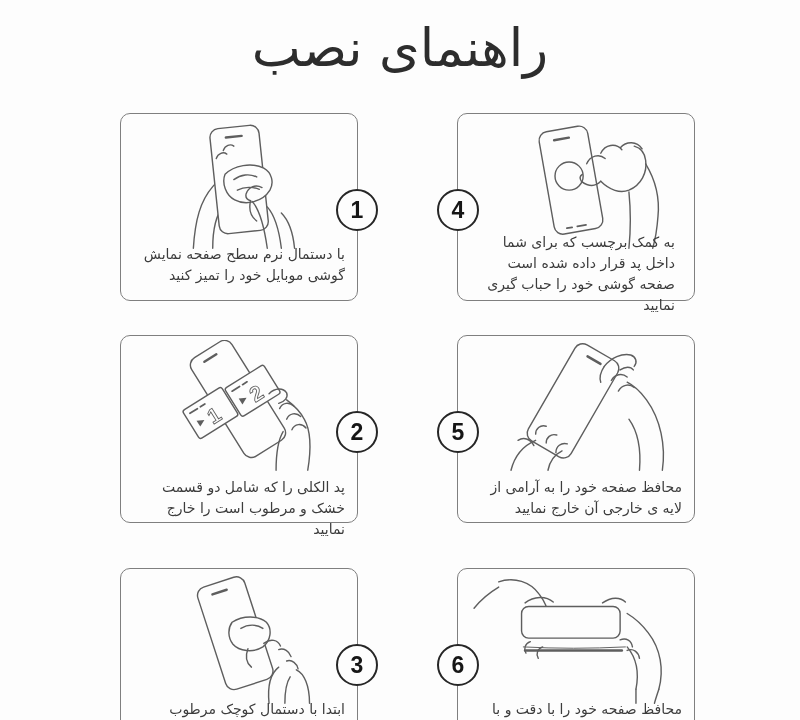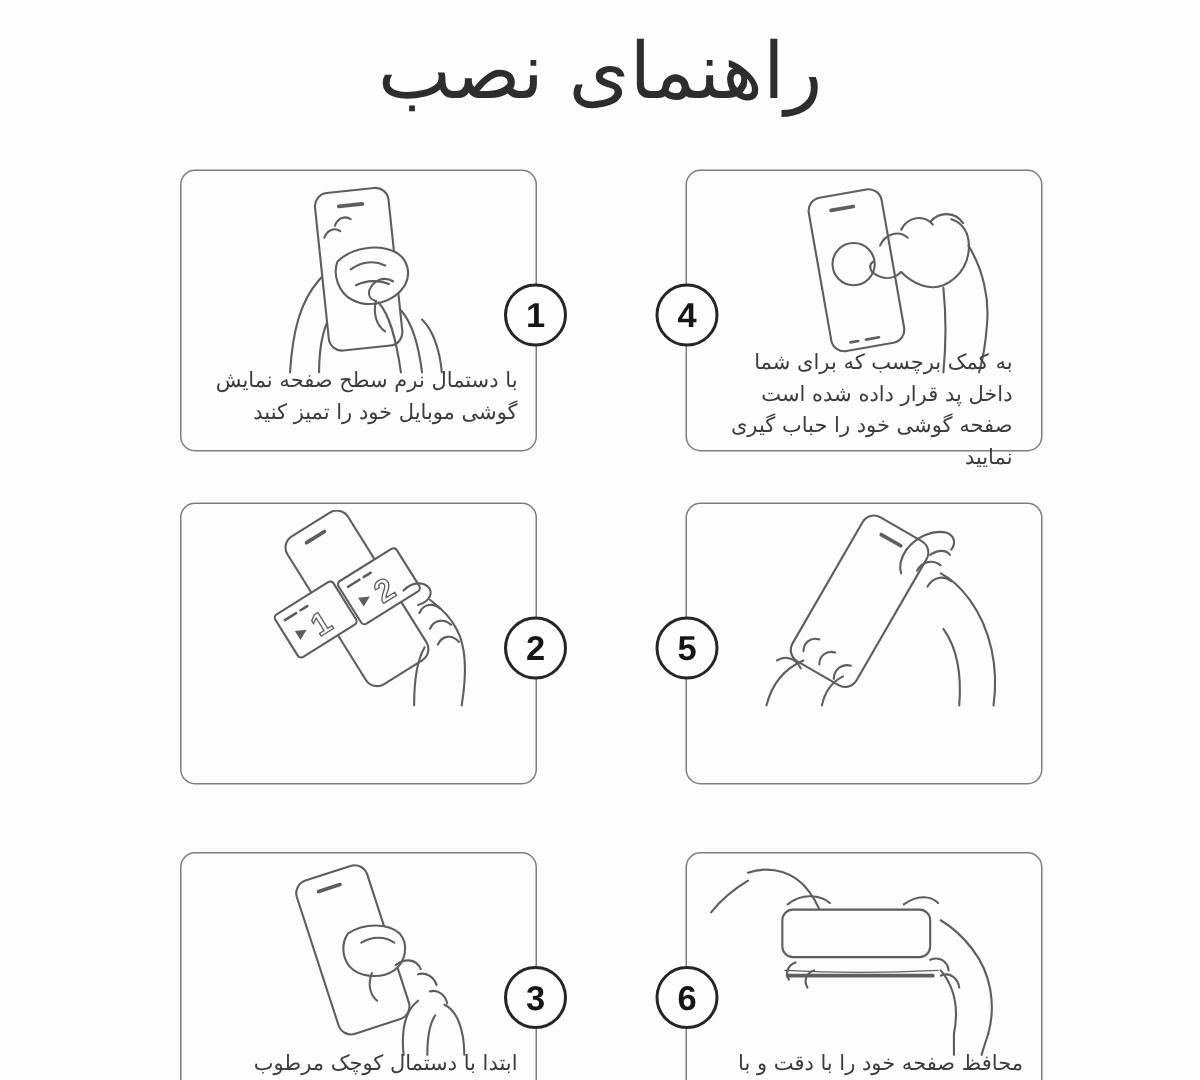--- a/index.html
+++ b/index.html
@@ -101,20 +101,21 @@
       </g>
       <path class="ln" d="M152,61 C159,54 168,54 172,60 C174,65 170,70 163,72"></path>
       <path class="ln" d="M164,78 c3,-7 11,-8 16,-3 M172,90 c3,-7 11,-8 16,-3 M178,102 c3,-7 11,-8 16,-2"></path>
       <path class="ln" d="M196,148 C200,124 200,104 192,90 C188,82 180,74 172,68"></path>
       <path class="ln" d="M160,148 C160,128 162,114 168,104"></path>
     </svg>
   </div>
   <div class="badge">
       <span>2</span>
     </div>
+  <p class="caption">پد الکلی را که شامل دو قسمت خشک و مرطوب است را خارج نمایید</p>
 </section>
 
 <section class="step pos-3 col-left">
   <div class="illus">
     <svg viewBox="0 0 238 150">
       <g transform="rotate(-18 112 70)">
         <rect class="ln fillbg" x="86" y="8" width="56" height="122" rx="10"></rect>
         <path class="ln thick" d="M103,19 h17"></path>
       </g>
       <path class="ln fillbg" d="M110,56 C122,48 140,48 149,56 C156,64 154,77 145,84 C134,91 118,89 111,81 C105,73 105,63 110,56 Z"></path>
@@ -168,20 +169,21 @@
       <path class="ln" d="M216,148 C220,120 214,90 198,68 C192,60 184,52 176,48"></path>
       <path class="ln" d="M190,148 C192,124 188,104 178,90"></path>
       <path class="ln" d="M84,98 c-7,-2 -12,3 -12,9 M96,108 c-7,-2 -12,3 -12,9 M108,118 c-7,-2 -13,3 -13,10"></path>
       <path class="ln" d="M70,120 c-4,-8 -12,-10 -18,-6"></path>
       <path class="ln" d="M44,148 C48,132 58,120 72,114 M86,148 C88,138 94,130 102,126"></path>
     </svg>
   </div>
   <div class="badge">
       <span>5</span>
     </div>
+  <p class="caption">محافظ صفحه خود را به آرامی از لایه ی خارجی آن خارج نمایید</p>
 </section>
 
 <section class="step pos-6 col-right">
   <div class="illus">
     <svg viewBox="0 0 238 150">
       <path class="ln" d="M30,10 C48,4 66,10 76,24 C82,32 86,40 86,48"></path>
       <path class="ln" d="M2,40 C10,30 20,22 30,16"></path>
       <rect class="ln fillbg" x="56" y="38" width="112" height="36" rx="8"></rect>
       <path class="ln" d="M60,34 C70,26 84,26 92,33"></path>
       <path class="ln" d="M58,84 C95,86 135,86 174,84" style="stroke-width:1.1"></path>

